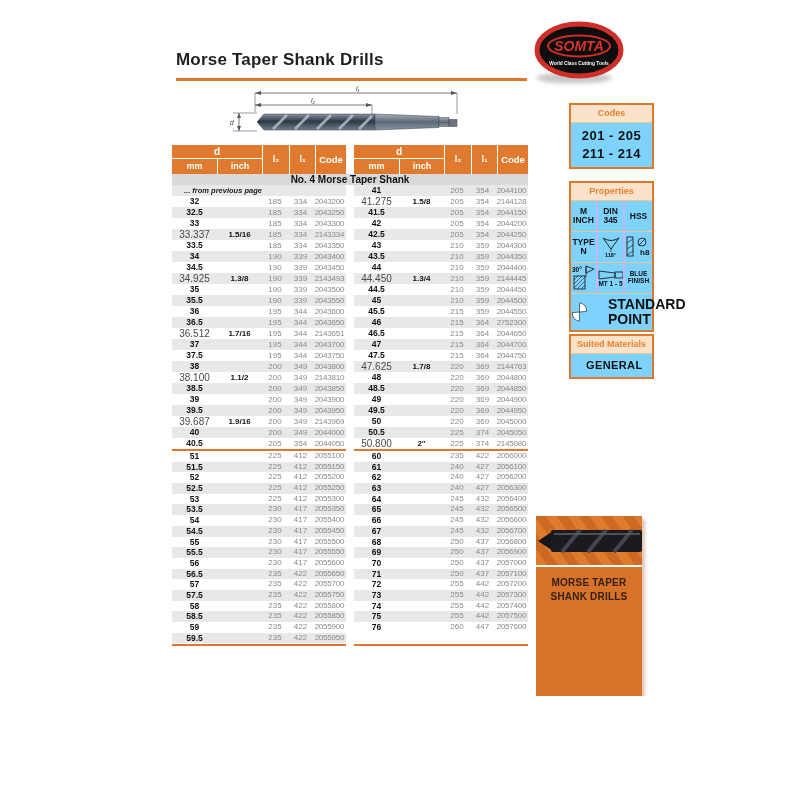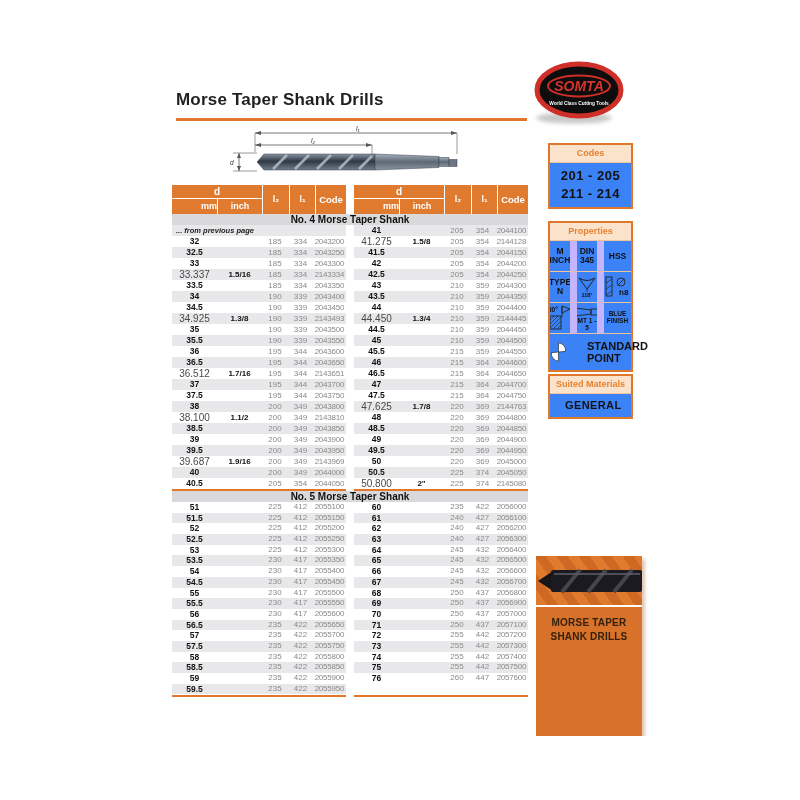--- a/index.html
+++ b/index.html
@@ -1,66 +1,66 @@
 <!DOCTYPE html>
 <html><head>
 <meta charset="utf-8">
 <style>
   html,body{margin:0;padding:0;background:#fff;}
   body{width:800px;height:800px;font-family:"Liberation Sans",sans-serif;}
-  .page{position:relative;width:800px;height:696px;background:#fff;overflow:hidden;margin-top:40px;}
+  .page{position:relative;width:800px;height:696px;background:#fff;overflow:hidden;}
 
   
   #page-title{position:absolute;left:176px;top:50px;margin:0;font-size:17px;font-weight:bold;color:#1f1f1f;letter-spacing:.2px;}
   #title-rule{position:absolute;left:176px;top:78px;width:351px;height:3px;background:#E0772A;}
 
   
   #drill-diagram{position:absolute;left:225px;top:84px;}
 
   
   #tables{position:absolute;left:172px;top:145px;width:356px;}
   .thead-row{display:flex;gap:8px;}
   .thead{width:174px;background:#DF7A2E;color:#fff;font-weight:bold;display:flex;height:29px;}
   .hd-group{width:90px;border-right:1px solid #fff;display:flex;flex-direction:column;}
   .hd-d{height:13px;line-height:13px;text-align:center;font-size:10px;border-bottom:1px solid #fff;}
   .hd-sub{display:flex;height:16px;line-height:15px;}
-  .hd-mm{width:45px;border-right:1px solid #fff;text-align:right;font-size:9px;}
+  .hd-mm{width:45px;border-right:1px solid #fff;text-align:center;font-size:9px;}
   .hd-inch{flex:1;text-align:center;font-size:9px;}
   .hd-l2{width:26px;line-height:29px;text-align:center;font-size:9px;border-right:1px solid #fff;}
   .hd-l1{width:25px;line-height:29px;text-align:center;font-size:9px;border-right:1px solid #fff;}
   .hd-code{flex:1;line-height:29px;text-align:center;font-size:9.5px;}
   .band{height:11px;line-height:11px;background:#D9D9DB;text-align:center;font-size:10px;font-weight:bold;color:#111;}
   .sec{display:flex;gap:8px;}
   .tcol{width:174px;box-sizing:border-box;border-bottom:2px solid #E0772A;}
   .sec0 .tcol{height:266px;}
   .sec1 .tcol{height:195px;}
   .trow{display:flex;height:11px;line-height:11px;}
   .sec1 .trow{height:10.7px;line-height:10.7px;}
   .shade{background:#E8E8EA;}
-  .note-row{height:11px;line-height:11px;font-size:7.5px;font-style:italic;font-weight:bold;color:#222;padding-left:4px;background:#E8E8EA;}
+  .note-row{height:11px;line-height:11px;font-size:7.5px;font-style:italic;font-weight:bold;color:#222;padding-left:12px;background:#E8E8EA;}
   .c-mm{width:45px;text-align:center;font-weight:bold;color:#111;font-size:8.5px;}
   .mm-reg{font-weight:normal;color:#4a4a4a;font-size:10px;}
   .c-inch{width:45px;text-align:center;font-weight:bold;color:#111;font-size:8px;}
   .c-l2{width:26px;text-align:center;color:#8a8a8a;font-size:8px;}
   .c-l1{width:25px;text-align:center;color:#8a8a8a;font-size:8px;}
   .c-code{flex:1;text-align:center;color:#8a8a8a;font-size:8px;letter-spacing:-.2px;}
 
   
   #somta-logo{position:absolute;left:533px;top:21px;}
-  .side-box{position:absolute;left:548px;width:85px;border:2px solid #E0772A;background:#3b82f6;box-sizing:border-box;}
+  .side-box{position:absolute;left:569px;width:85px;border:2px solid #E0772A;background:#7dd3fc;box-sizing:border-box;}
   #codes-box{top:103px;}
   #props-box{top:181px;}
   #suited-box{top:334px;}
   .box-head{background:#FBE3CB;color:#E5812F;font-size:9px;font-weight:bold;text-align:center;height:17px;line-height:17px;border-bottom:1px solid #EFC49A;}
   .codes-body{padding:4px 8px 5px;text-align:center;font-weight:bold;font-size:13px;color:#111;line-height:1.35;letter-spacing:.5px;}
   .pgrid{display:grid;grid-template-columns:1fr 1fr 1fr;}
-  .pcell{border-right:7px solid #c4b5fd;border-bottom:1px solid #EFC49A;display:flex;flex-direction:column;align-items:center;justify-content:center;text-align:center;font-size:8.5px;font-weight:bold;color:#111;height:30px;line-height:1.05;overflow:hidden;}
+  .pcell{border-right:2px solid #c4b5fd;border-bottom:1px solid #EFC49A;display:flex;flex-direction:column;align-items:center;justify-content:center;text-align:center;font-size:8.5px;font-weight:bold;color:#111;height:30px;line-height:1.05;overflow:hidden;}
   .pcell:nth-child(3n){border-right:none;text-align:center;}
   .pcell.tiny{font-size:6.5px;}
-  .pwide{grid-column:1/4;height:36px;display:flex;align-items:center;justify-content:flex-end;gap:20px;font-size:11px;font-weight:bold;color:#111;line-height:1.1;}
+  .pwide{grid-column:1/4;height:36px;display:flex;align-items:center;justify-content:flex-end;gap:20px;font-size:14px;font-weight:bold;color:#111;line-height:1.1;}
   .suited-body{text-align:right;font-weight:bold;font-size:11px;color:#111;padding:5px 15px 6px;letter-spacing:.4px;}
 
   
   #product-panel{position:absolute;left:536px;top:516px;width:106px;height:259px;background:#D8722A;box-shadow:3px 3px 3px rgba(160,95,45,.35);}
   .panel-img{height:49px;background:repeating-linear-gradient(55deg,#E07B2E 0 9px,#CE6923 9px 18px);border-bottom:2px solid #fff;position:relative;overflow:hidden;}
   .panel-label{margin-top:9px;text-align:center;font-size:10px;font-weight:bold;color:#33210e;line-height:1.35;letter-spacing:.2px;}
 
   
   #footer-text{position:absolute;left:198px;top:744px;font-size:13px;color:#0c4a6e;letter-spacing:.48em;white-space:nowrap;}
   #page-badge{position:absolute;left:498px;top:742px;width:26px;height:17px;background:#E0772A;color:#33210e;font-weight:bold;font-size:10px;text-align:center;line-height:17px;}
@@ -398,21 +398,21 @@
               <span class="c-inch"></span>
               <span class="c-l2">215</span>
               <span class="c-l1">359</span>
               <span class="c-code">2044550</span>
             </div>
             <div class="trow shade">
               <span class="c-mm">46</span>
               <span class="c-inch"></span>
               <span class="c-l2">215</span>
               <span class="c-l1">364</span>
-              <span class="c-code">2044600</span>
+              <span class="c-code">2752300</span>
             </div>
             <div class="trow">
               <span class="c-mm">46.5</span>
               <span class="c-inch"></span>
               <span class="c-l2">215</span>
               <span class="c-l1">364</span>
               <span class="c-code">2044650</span>
             </div>
             <div class="trow shade">
               <span class="c-mm">47</span>
@@ -479,21 +479,20 @@
             </div>
             <div class="trow">
               <span class="c-mm mm-reg">50.800</span>
               <span class="c-inch">2"</span>
               <span class="c-l2">225</span>
               <span class="c-l1">374</span>
               <span class="c-code">2145080</span>
             </div>
           </div>
         </div>
-        <div class="band">No. 5 Morse Taper Shank</div>
         <div class="sec sec1">
           <div class="tcol">
             <div class="trow">
               <span class="c-mm">51</span>
               <span class="c-inch"></span>
               <span class="c-l2">225</span>
               <span class="c-l1">412</span>
               <span class="c-code">2055100</span>
             </div>
             <div class="trow shade">

